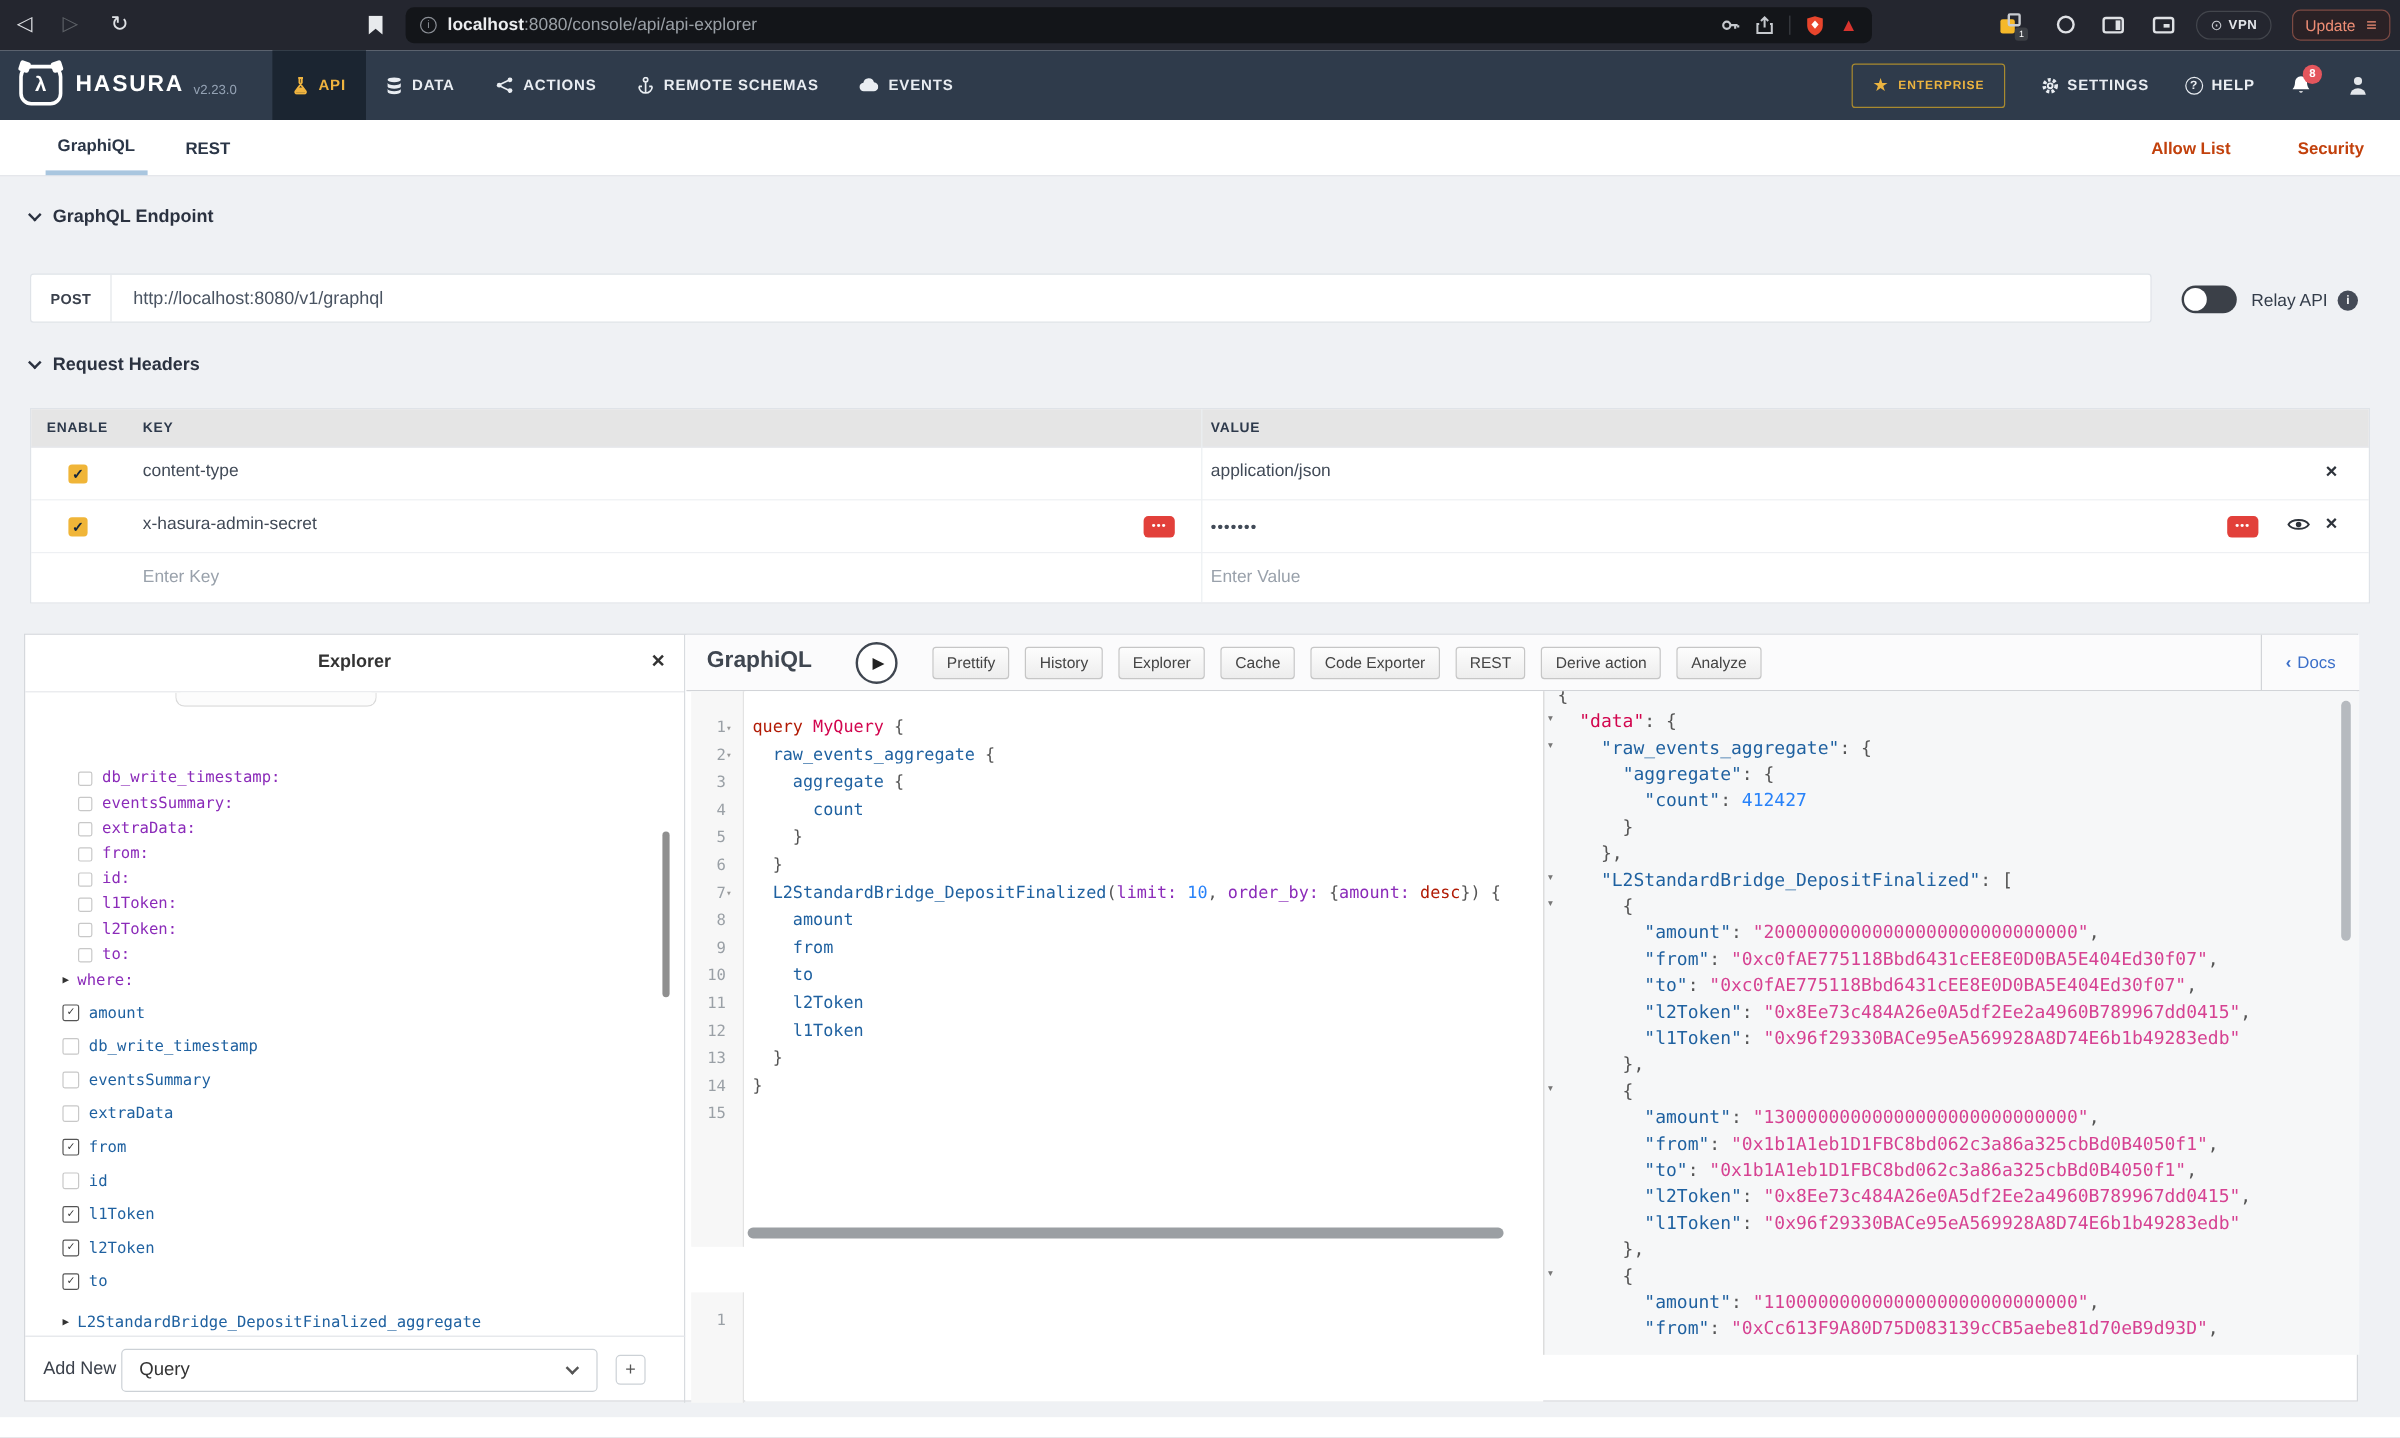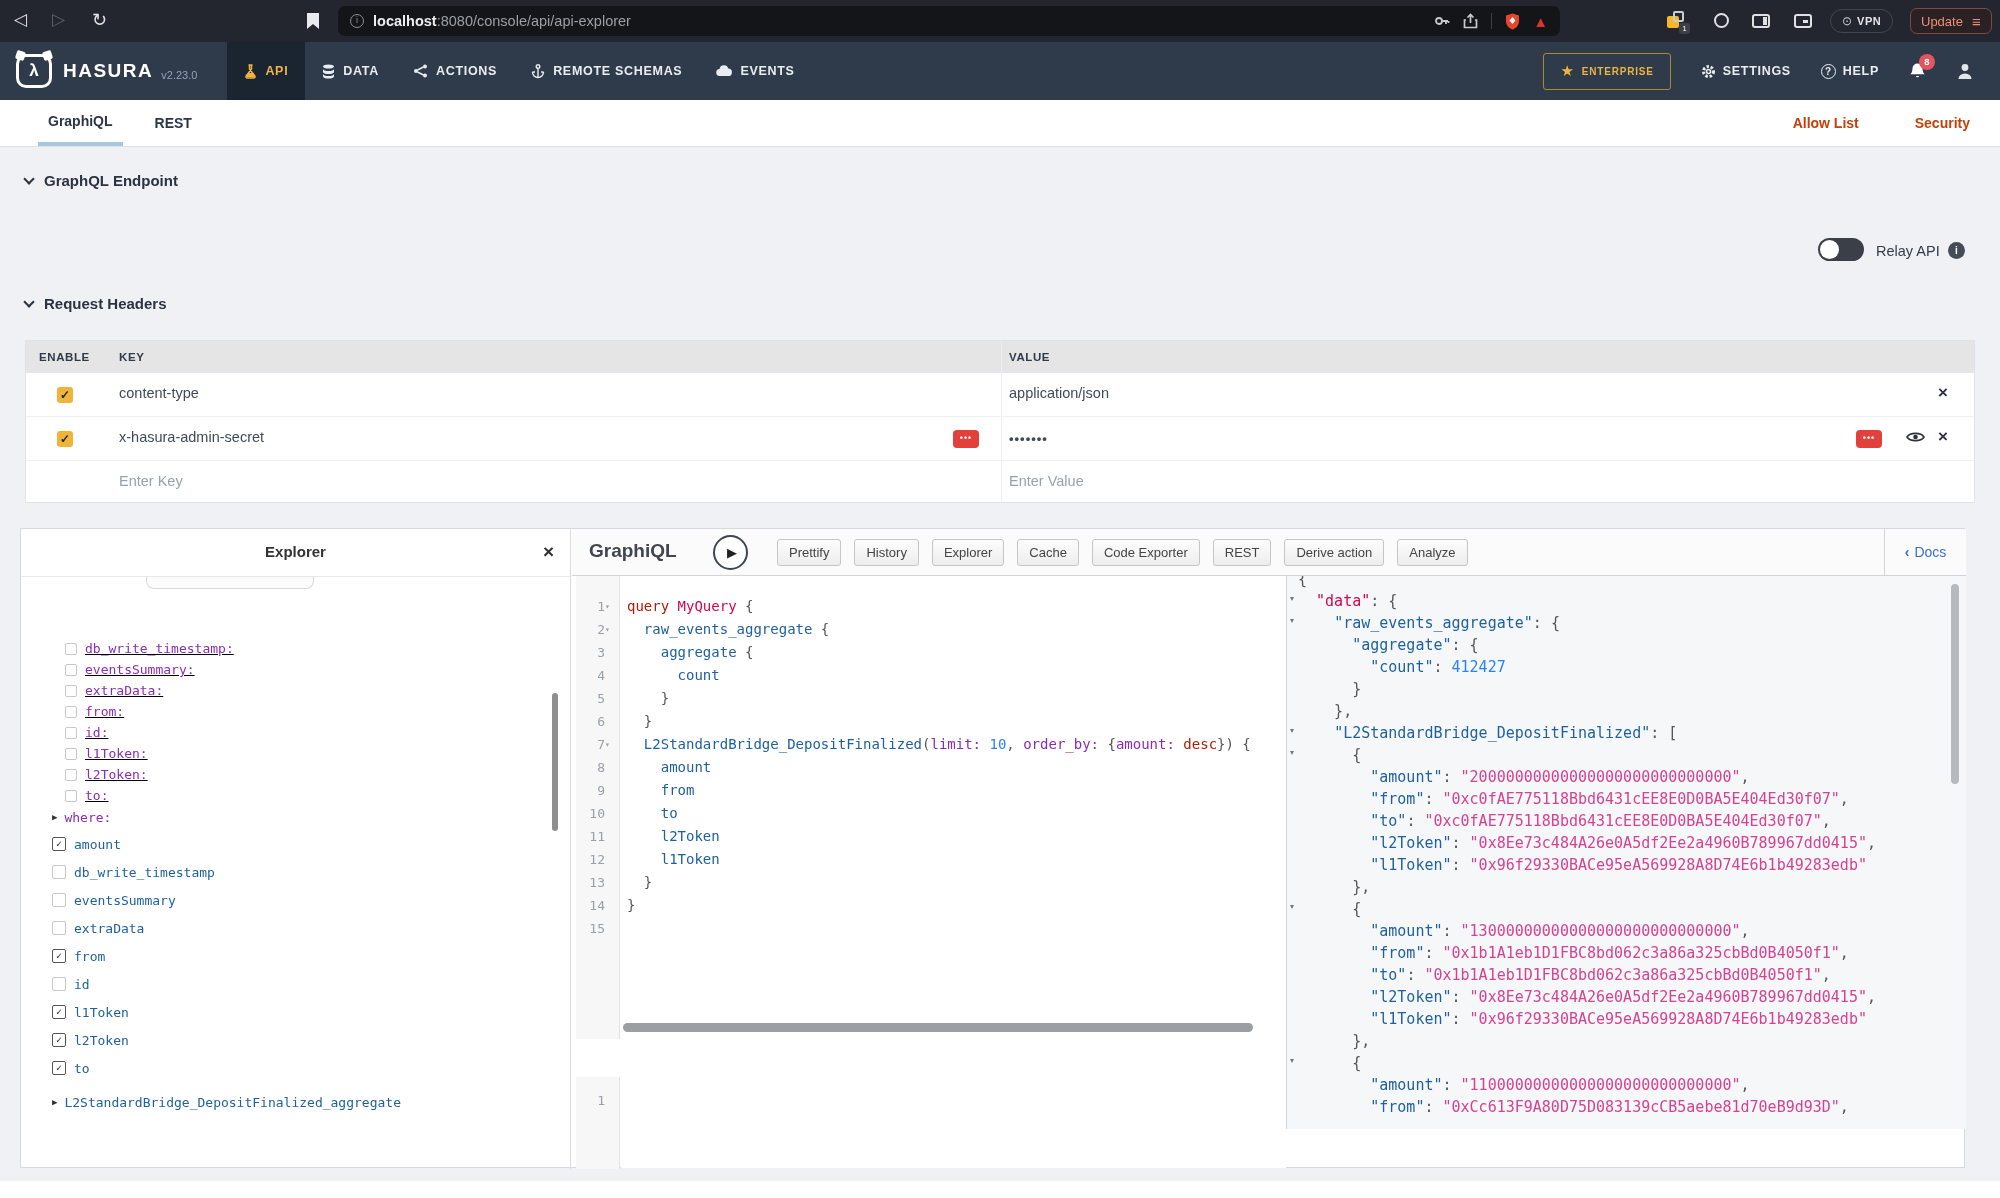--- a/index.html
+++ b/index.html
@@ -111,21 +111,21 @@
 
   
   #explorer { position:absolute; left:0; top:0; width:550px; height:640px; border-right:1px solid #d8dbdf; }
   #explorer-header { position:absolute; left:0; top:0; width:100%; height:48px; border-bottom:1px solid #e6e8ec; }
   #explorer-title { position:absolute; left:0; width:100%; top:14px; text-align:center; font-size:15px; font-weight:700; color:#333; }
   #explorer-close { position:absolute; right:16px; top:12px; font-size:19px; font-weight:700; color:#333; cursor:pointer; }
   #explorer-partial { position:absolute; left:125px; top:48px; width:168px; height:12px; background:#fcfcfc;
     border:1px solid #d9d9d9; border-top:none; border-radius:0 0 8px 8px; }
   #explorer-body { position:absolute; left:0; top:48px; width:549px; height:536px; overflow:hidden;
     font-family:"DejaVu Sans Mono", monospace; font-size:13px; }
-  #exp-args { position:absolute; left:44px; top:61px; list-style:none;text-decoration:underline; }
+  #exp-args { position:absolute; left:44px; top:61px; list-style:none; }
   #exp-args li { height:21px; display:flex; align-items:center; gap:8px; cursor:pointer; }
   .exp-box { width:12px; height:12px; border:1.5px solid #c8c8c8; border-radius:2px; background:#fff; flex:none; }
   .exp-box.checked { border-color:#555; color:#333; font-size:10px; line-height:11px; text-align:center; }
   .arg-label { color:#8B2BB9; }
   #exp-where { position:absolute; left:31px; top:229px; height:22px; display:flex; align-items:center; gap:7px; cursor:pointer; }
   .exp-caret { color:#333; font-size:9px; }
   #exp-fields { position:absolute; left:31px; top:253px; list-style:none; }
   #exp-fields li { height:28px; display:flex; align-items:center; gap:8px; cursor:pointer; }
   #exp-fields .exp-box { width:14px; height:14px; }
   .field-label { color:#1F61A0; }
@@ -337,20 +337,24 @@
     <div id="subnav-right">
       <span class="subnav-link">Allow List</span>
       <span class="subnav-link">Security</span>
     </div>
   </div>
 
   <div class="section-title" style="left:25px;top:172px">
     <span class="chev"></span>
     <span>GraphQL Endpoint</span>
   </div>
+  <div id="endpoint-row">
+    <div id="endpoint-method">POST</div>
+    <div id="endpoint-url">http://localhost:8080/v1/graphql</div>
+  </div>
   <div id="relay-toggle">
       <div class="knob"></div>
     </div>
   <span id="relay-label">Relay API</span>
   <span id="relay-info-icon">i</span>
 
   <div class="section-title" style="left:25px;top:295px">
     <span class="chev"></span>
     <span>Request Headers</span>
   </div>
@@ -475,20 +479,28 @@
             </li>
           </ul>
         <ul id="exp-collapsed">
             <li>
               <span class="exp-caret">▶</span>
               <span class="field-label">L2StandardBridge_DepositFinalized_aggregate</span>
             </li>
           </ul>
       </div>
       <div id="explorer-scrollbar"></div>
+      <div id="explorer-footer">
+        <span id="addnew-label">Add New</span>
+        <div id="addnew-select">
+          <span class="sel-val">Query</span>
+          <span class="sel-chev"></span>
+        </div>
+        <div id="addnew-plus">+</div>
+      </div>
     </div>
 
     <div id="gql-toolbar">
       <span id="gql-title">GraphiQL</span>
       <div id="play-btn"><span class="tri">▶</span></div>
       <div id="toolbar-buttons">
           <div class="tb-btn">Prettify</div>
           <div class="tb-btn">History</div>
           <div class="tb-btn">Explorer</div>
           <div class="tb-btn">Cache</div>

